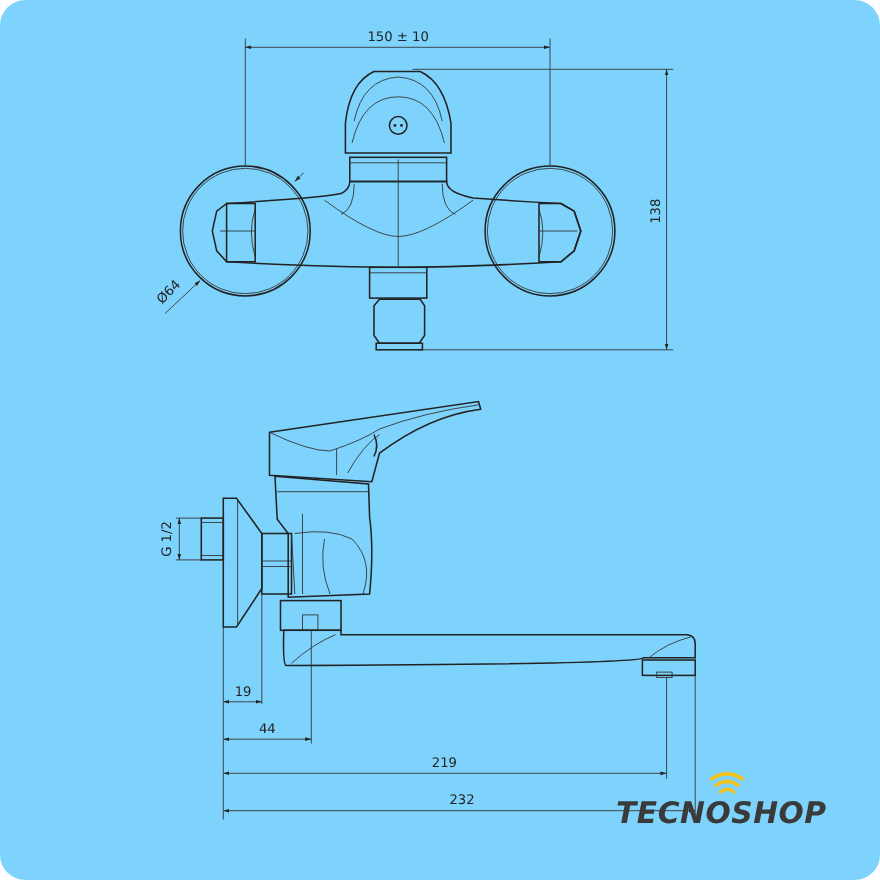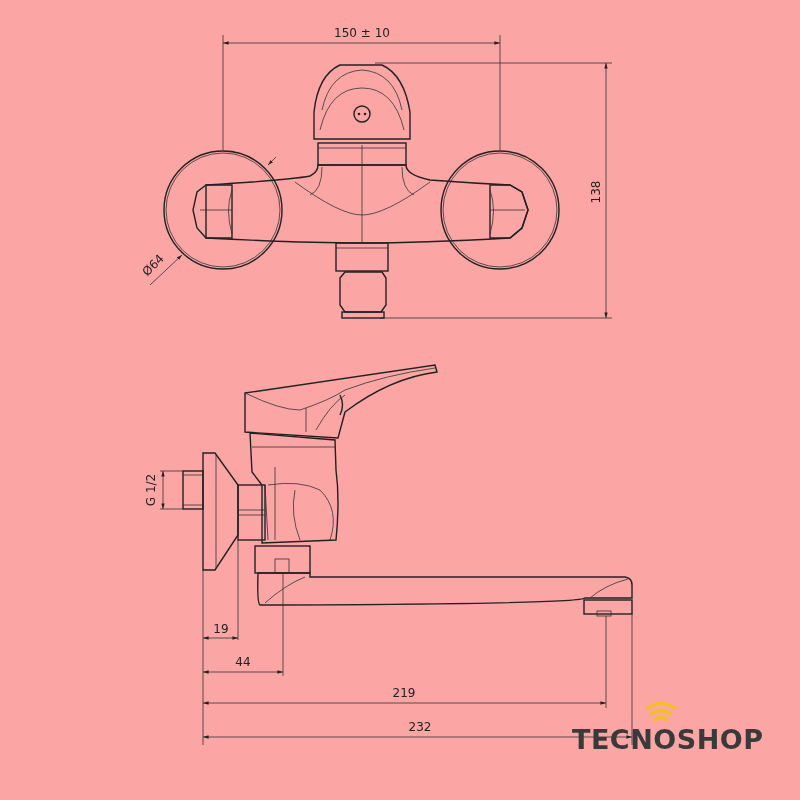--- a/index.html
+++ b/index.html
@@ -1,23 +1,23 @@
 <!DOCTYPE html>
 <html><head>
 <meta charset="utf-8">
 <style>
   html, body { margin:0; padding:0; background:#ffffff; }
-  .canvas { position:relative; width:800px; height:800px; background:#fca5a5; overflow:hidden; }
+  .canvas { position:relative; width:800px; height:800px; background:#7dd3fc; overflow:hidden;border-radius:23px; }
   svg.drawing { position:absolute; left:0; top:0; width:800px; height:800px; }
   .dimtxt { font-family:"DejaVu Sans", sans-serif; font-size:12px; fill:#222; }
   .ln { stroke:#222; fill:none; stroke-width:1.4; }
   .thin { stroke:#333; fill:none; stroke-width:0.8; }
   .logo { position:absolute; left:560px; top:700px; width:210px; height:60px; }
-  .logo-text { position:absolute; left:12px; top:24px; font-family:"DejaVu Sans", sans-serif; font-weight:bold;
-    font-size:27px; color:#3a3a3a; letter-spacing:0.5px; }
+  .logo-text { position:absolute; left:0; top:24px; font-family:"DejaVu Sans", sans-serif; font-weight:bold;
+    font-size:27px; color:#3a3a3a; letter-spacing:0.5px;font-style:italic; }
 </style>
 </head>
 <body>
 
 <div class="canvas">
 <svg class="drawing" viewBox="0 0 800 800">
   <defs>
     <marker id="arr" viewBox="0 0 10 10" refX="10" refY="5" markerWidth="7" markerHeight="7" orient="auto-start-reverse">
       <path d="M0,2 L10,5 L0,8 z" fill="#222"></path>
     </marker>

